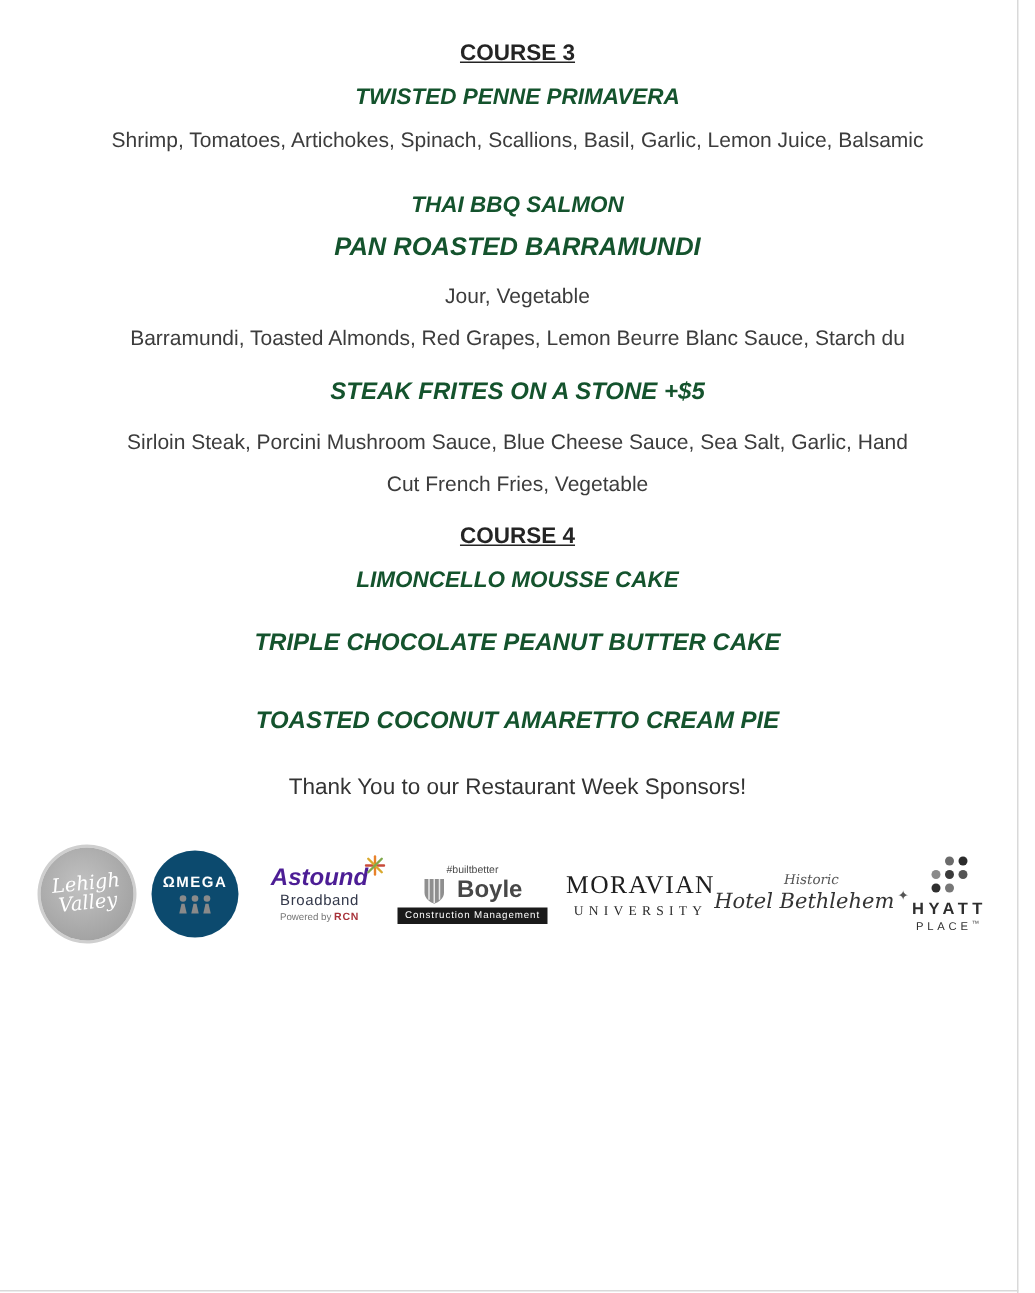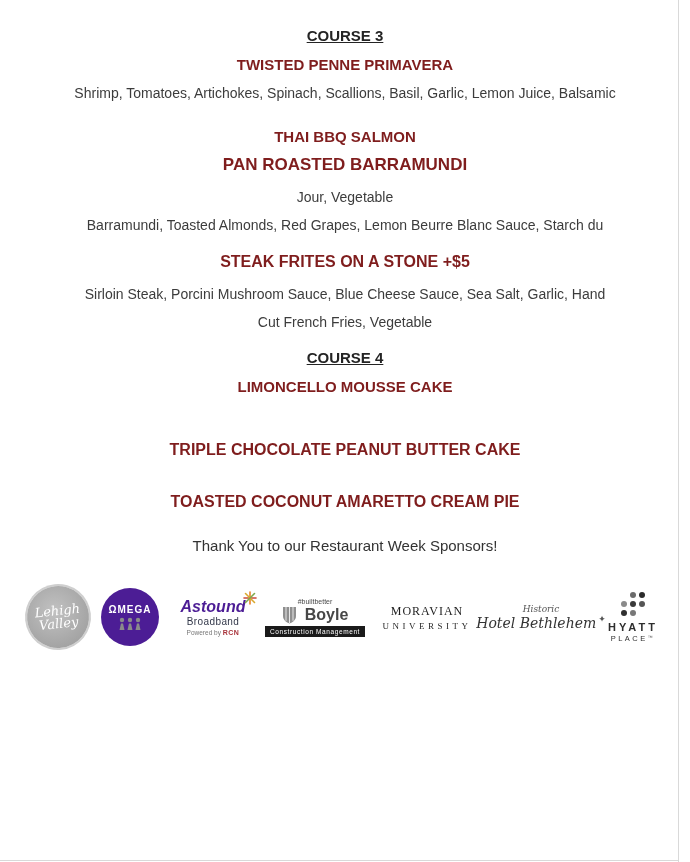--- a/index.html
+++ b/index.html
@@ -4,62 +4,62 @@
 <style>
   html,body{margin:0;padding:0;background:#fff;}
   .page{position:relative;width:690px;height:862px;background:#ffffff;overflow:hidden;
         font-family:"Liberation Sans",sans-serif;color:#3c3c3c;}
   .edge-right{position:absolute;left:678px;top:0;width:1px;height:862px;background:#d9d9d9;}
   .edge-bottom{position:absolute;left:0;top:860px;width:679px;height:1px;background:#d9d9d9;}
   .content{padding-top:27px;text-align:center;}
 
   .course-title{font-size:15px;line-height:18px;font-weight:bold;color:#242424;
                 text-decoration:underline;margin:0 0 11px;}
-  .item-name{font-size:15px;line-height:18px;font-weight:bold;color:#7f1d1d;margin:0 0 9px;}
+  .item-name{font-size:15px;line-height:18px;font-weight:bold;color:#14532d;margin:0 0 9px;font-style:italic;}
   .item-name.lg{font-size:16px;line-height:19px;}
   .item-name.xl{font-size:17px;line-height:20px;margin-bottom:8px;}
   .item-desc{font-size:14px;line-height:20px;color:#3c3c3c;margin:0 auto;}
   .item-desc .desc-line{display:block;white-space:nowrap;}
   .item-desc.twoline .desc-line{line-height:28px;}
   .mb25{margin-bottom:25px;} .mb24{margin-bottom:24px;} .mb20{margin-bottom:20px;}
-  .mb13{margin-bottom:13px;} .mb36{margin-bottom:44px;} .mb33{margin-bottom:33px;}
+  .mb13{margin-bottom:13px;} .mb36{margin-bottom:23px;} .mb33{margin-bottom:33px;}
   .mb26{margin-bottom:26px;}
   .thanks{font-size:15px;color:#333;margin:0 0 24px;font-weight:normal;}
 
   
   .sponsors{display:flex;align-items:center;justify-content:center;gap:12px;height:78px;}
   .sponsor{display:flex;flex-direction:column;align-items:center;justify-content:center;}
 
   .lv-badge{width:62px;height:62px;border-radius:50%;
             background:radial-gradient(circle at 45% 40%, #c2c2c2, #989898);
             box-shadow:0 0 0 2px #cfcfcf;display:flex;flex-direction:column;
             align-items:center;justify-content:center;color:#fff;
             font-family:"DejaVu Serif",serif;font-style:italic;transform:rotate(-6deg);}
   .lv-badge span{font-size:13px;line-height:13px;}
 
-  .omega-circle{width:58px;height:58px;border-radius:50%;background:#4c1d95;color:#fff;
+  .omega-circle{width:58px;height:58px;border-radius:50%;background:#0c4a6e;color:#fff;
                 display:flex;flex-direction:column;align-items:center;justify-content:center;gap:2px;}
   .omega-label{font-size:10px;font-weight:bold;letter-spacing:1px;}
 
   .astound{width:84px;}
   .astound-name{position:relative;font-weight:bold;font-style:italic;font-size:16px;color:#4c1d95;}
   .astound-burst{position:absolute;top:-7px;right:-12px;}
   .astound-sub{font-size:10px;color:#33384a;letter-spacing:0.4px;margin-top:0px;}
   .astound-powered{font-size:6.5px;color:#777;margin-top:2px;}
   .astound-powered b{color:#a8323a;font-size:7px;letter-spacing:0.5px;}
 
   .boyle{width:96px;}
   .boyle-tag{font-size:7px;color:#4a4a4a;margin-bottom:1px;}
   .boyle-main{display:flex;align-items:center;justify-content:space-between;gap:8px;}
   .boyle-name{font-size:16px;font-weight:bold;color:#474747;}
   .boyle-bar{background:#1a1a1a;color:#fff;font-size:6.5px;letter-spacing:0.6px;
              padding:2px 5px;margin-top:2px;white-space:nowrap;}
 
   .moravian{width:104px;}
-  .mo-1{font-family:"Liberation Serif",serif;font-size:12px;letter-spacing:1px;color:#1e1e1e;}
+  .mo-1{font-family:"Liberation Serif",serif;font-size:17px;letter-spacing:1px;color:#1e1e1e;}
   .mo-2{font-family:"Liberation Serif",serif;font-size:9px;letter-spacing:3.5px;color:#2a2a2a;margin-top:2px;}
 
   .hotelb{width:100px;}
   .hb-script1{font-family:"DejaVu Serif",serif;font-style:italic;font-size:9px;color:#555;}
   .hb-script2{font-family:"DejaVu Serif",serif;font-style:italic;font-size:14px;color:#333;white-space:nowrap;}
   .hb-star{font-size:9px;color:#555;vertical-align:super;margin-left:2px;font-style:normal;}
 
   .hyatt{width:60px;}
   .hyatt-dots{display:grid;grid-template-columns:repeat(3,7px);grid-auto-rows:7px;gap:2px;
               justify-content:center;margin-bottom:4px;}

